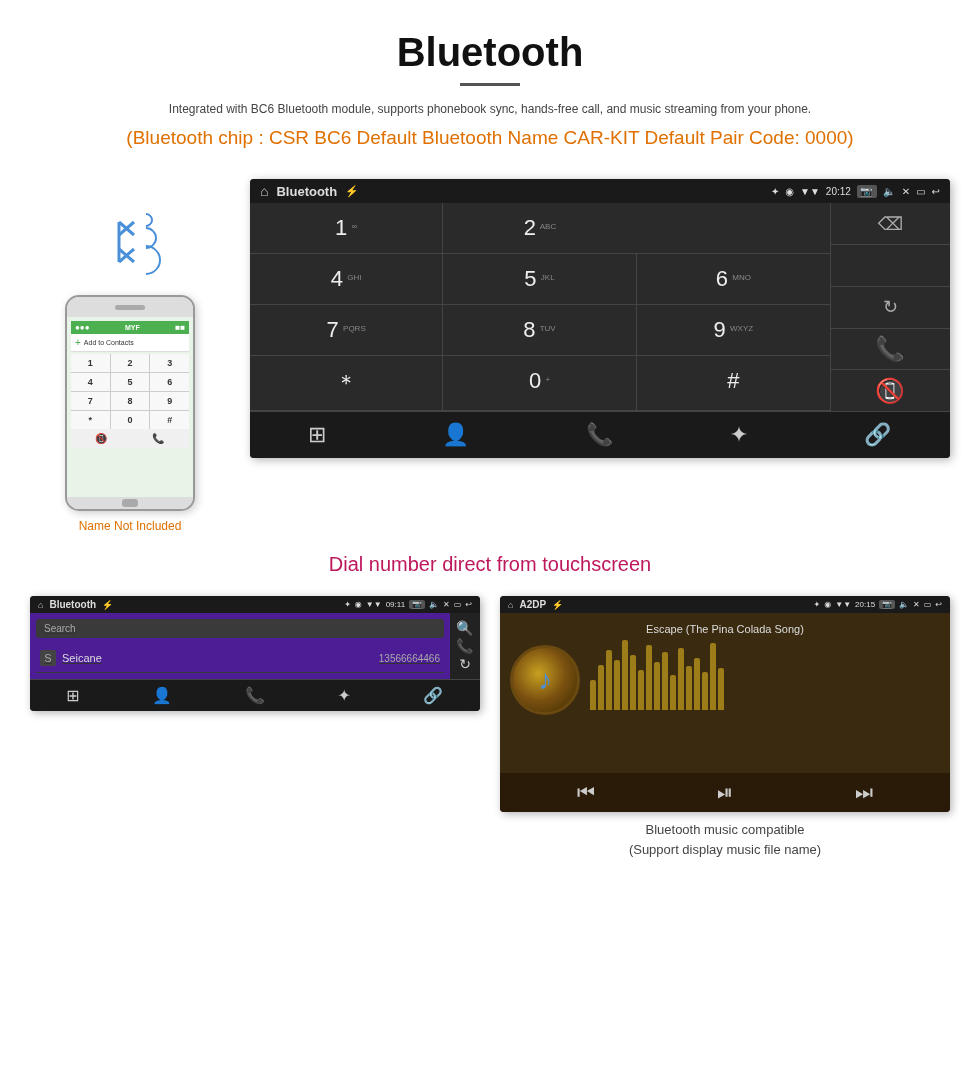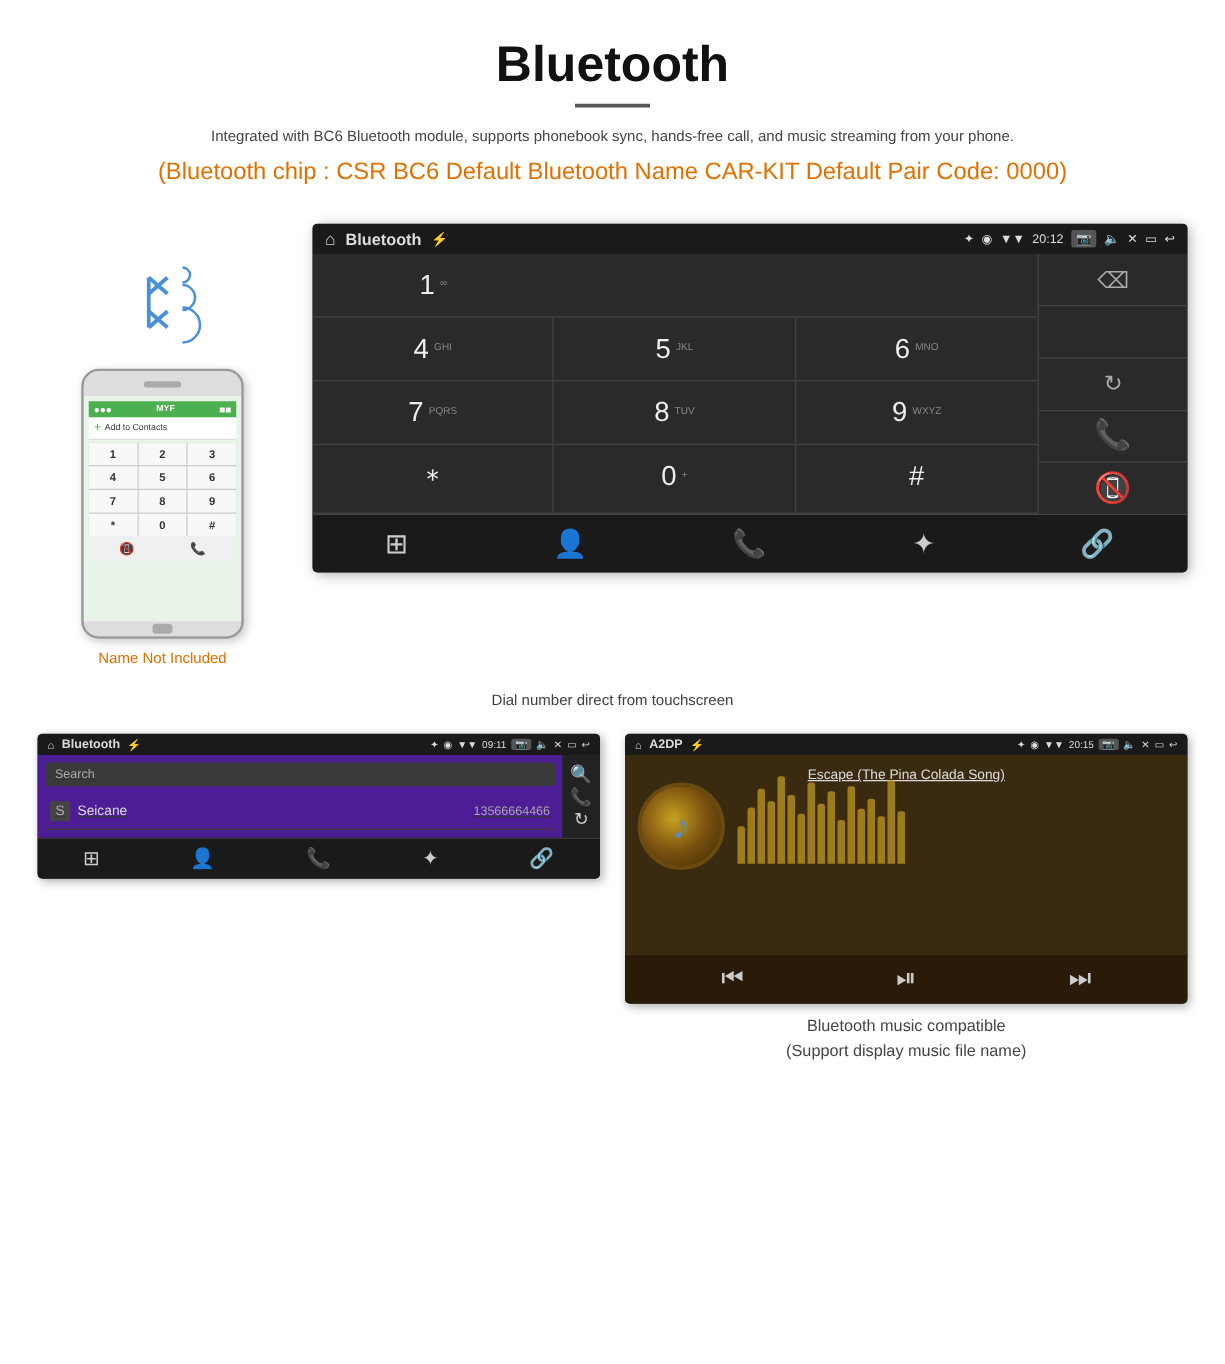--- a/index.html
+++ b/index.html
@@ -224,22 +224,22 @@
       display: flex;
       justify-content: space-around;
       padding: 10px 0;
       border-top: 1px solid #444;
     }
     .nav-icon { font-size: 22px; color: #ccc; }
 
     
     .dial-caption {
       text-align: center;
-      font-size: 12px;
-      color: #404040;
+      font-size: 20px;
+      color: #be185d;
       padding: 10px 0 20px;
     }
 
     
     .bottom-screens {
       display: flex;
       gap: 20px;
       padding: 0 30px 30px;
     }
     .bottom-screen-wrapper {
@@ -330,22 +330,22 @@
       min-height: 160px;
       position: relative;
       display: flex;
       flex-direction: column;
       align-items: center;
       padding: 10px;
     }
     .music-title {
       color: #ddd;
       font-size: 11px;
+      margin-bottom: 10px;
       text-align: left;
-      text-decoration: underline;
     }
     .music-main-area {
       display: flex;
       align-items: center;
       gap: 10px;
       width: 100%;
     }
     .album-art {
       width: 70px;
       height: 70px;
@@ -472,20 +472,23 @@
           <span>↩</span>
         </div>
       </div>
 
       <div class="dialpad-area">
         <div class="dialpad-grid">
 
           <div class="dialpad-row">
             <div class="dialpad-key">
               <span class="key-num">1</span><span class="key-letters"> ∞</span>
+            </div>
+            <div class="dialpad-key">
+              <span class="key-num">2</span><span class="key-letters"> ABC</span>
             </div>
           </div>
 
           <div class="dialpad-row">
             <div class="dialpad-key">
               <span class="key-num">4</span><span class="key-letters"> GHI</span>
             </div>
             <div class="dialpad-key">
               <span class="key-num">5</span><span class="key-letters"> JKL</span>
             </div>

